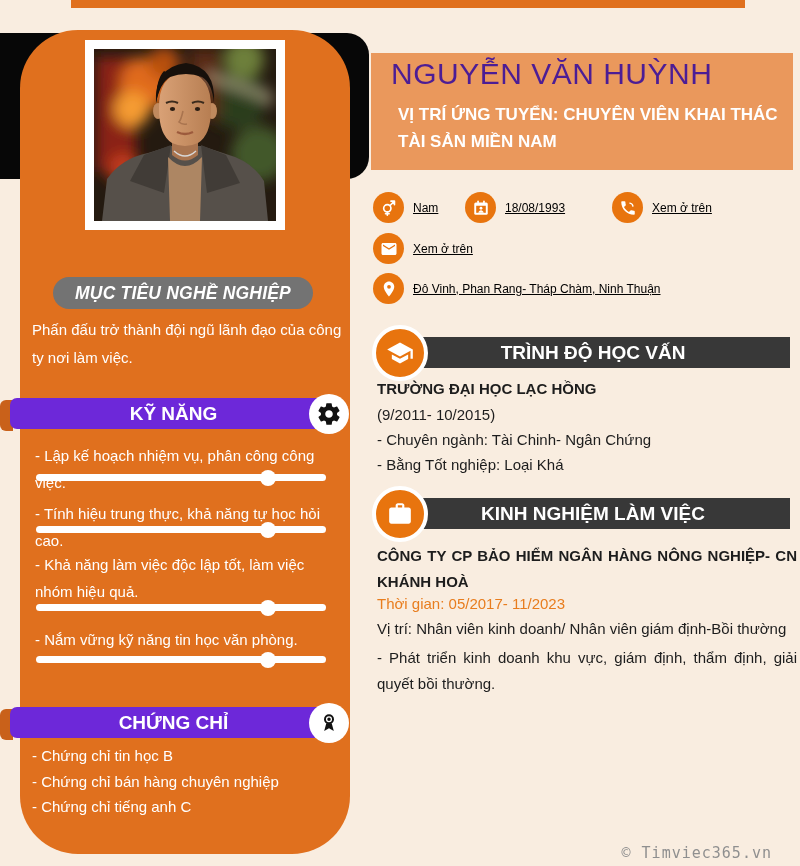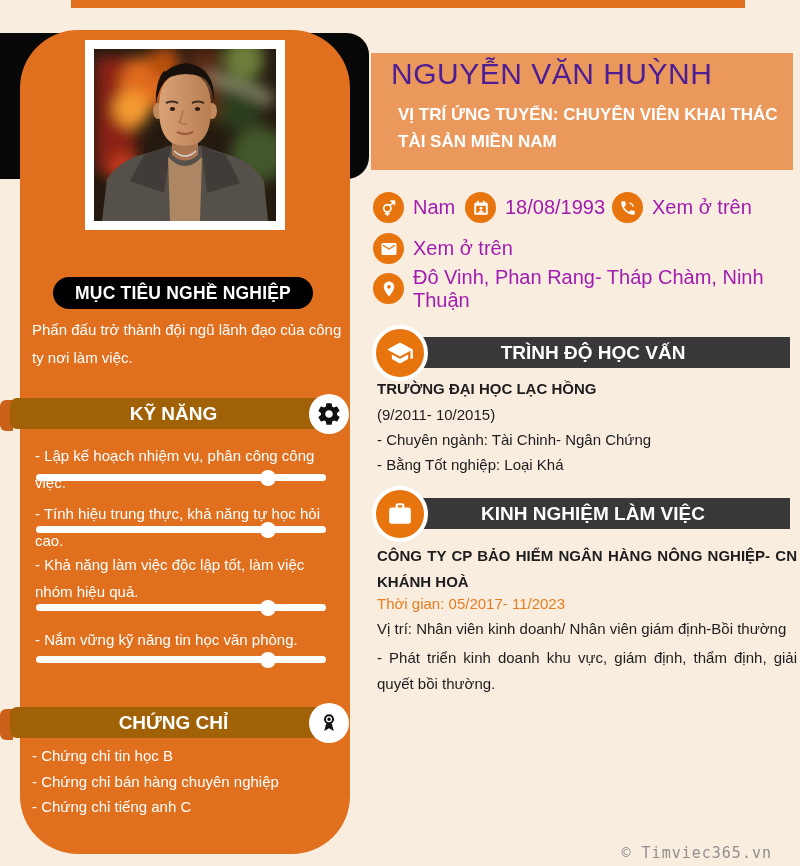--- a/index.html
+++ b/index.html
@@ -9,25 +9,25 @@
 
   
   .top-strip{ position:absolute; left:71px; top:0; width:674px; height:8px; background:#E0701E; }
   .black-band{ position:absolute; left:-30px; top:33px; width:399px; height:146px; background:#070707; border-radius:22px; }
 
   
   .sidebar{ position:absolute; left:20px; top:30px; width:330px; height:824px; background:#E0701E; border-radius:58px; }
   .photo-frame{ position:absolute; left:65px; top:10px; width:200px; height:190px; background:#fff; padding:9px; }
   .photo-frame svg{ display:block; width:182px; height:172px; }
 
-  .pill-title{ position:absolute; left:33px; top:247px; width:260px; height:32px; background:#000000; border-radius:16px;
-    color:#fff; font-weight:bold; font-size:17.5px; display:flex; align-items:center; justify-content:center; letter-spacing:.2px;}
+  .pill-title{ position:absolute; left:33px; top:247px; width:260px; height:32px; background:#737373; border-radius:16px;
+    color:#fff; font-weight:bold; font-size:17.5px; display:flex; align-items:center; justify-content:center; letter-spacing:.2px;font-style:italic;}
   .objective-text{ position:absolute; left:12px; top:286px; width:312px; color:#fff; font-size:15px; line-height:28px; }
 
-  .side-bar-header{ position:absolute; left:-10px; width:327px; height:31px; background:#a16207; border-radius:7px;
+  .side-bar-header{ position:absolute; left:-10px; width:327px; height:31px; background:#6d28d9; border-radius:7px;
     color:#fff; font-weight:bold; font-size:19px; display:flex; align-items:center; justify-content:center; }
   .side-bar-header .circ{ position:absolute; right:-12px; top:-4.5px; width:40px; height:40px; background:#fff; border-radius:50%;
     display:flex; align-items:center; justify-content:center; }
   .side-tab{ position:absolute; left:-20px; width:13px; height:31px; background:#C9611A; border-radius:6px 0 0 6px; }
 
   .skills-header{ top:368px; }
   .skills-tab{ top:370px; }
   .certs-header{ top:677px; }
   .certs-tab{ top:679px; }
 
@@ -37,21 +37,21 @@
 
   .certs-list{ position:absolute; left:12px; top:713px; width:300px; color:#fff; font-size:15px; line-height:25.5px; }
 
   
   .header-block{ position:absolute; left:371px; top:53px; width:422px; height:117px; background:#EA985C; }
   .person-name{ position:absolute; left:20px; top:4px; color:#4c1d95; font-size:30px; font-weight:normal; letter-spacing:.5px; }
   .person-position{ position:absolute; left:20px; top:48px; width:390px; color:#fff; font-size:17px; font-weight:bold; line-height:27px;margin-left:7px; }
 
   .info-icon{ position:absolute; width:31px; height:31px; background:#E8740E; border-radius:50%;
     display:flex; align-items:center; justify-content:center; }
-  .info-text{ position:absolute; color:#a21caf; font-size:20px; height:31px; display:flex; align-items:center; }
+  .info-text{ position:absolute; color:#000000; font-size:12px; height:31px; display:flex; align-items:center;text-decoration:underline; }
 
   .section-bar{ position:absolute; left:396px; width:394px; height:31px; background:#383838; color:#fff;
     font-weight:bold; font-size:19px; display:flex; align-items:center; justify-content:center; }
   .section-icon{ position:absolute; left:372px; width:56px; height:56px; background:#E8740E; border:4px solid #fff;
     border-radius:50%; display:flex; align-items:center; justify-content:center; }
 
   .edu-bar{ top:337px; } .edu-icon{ top:325px; }
   .work-bar{ top:498px; } .work-icon{ top:486px; }
 
   .body-text{ position:absolute; left:377px; width:420px; color:#1d1d1d; font-size:15px; }

